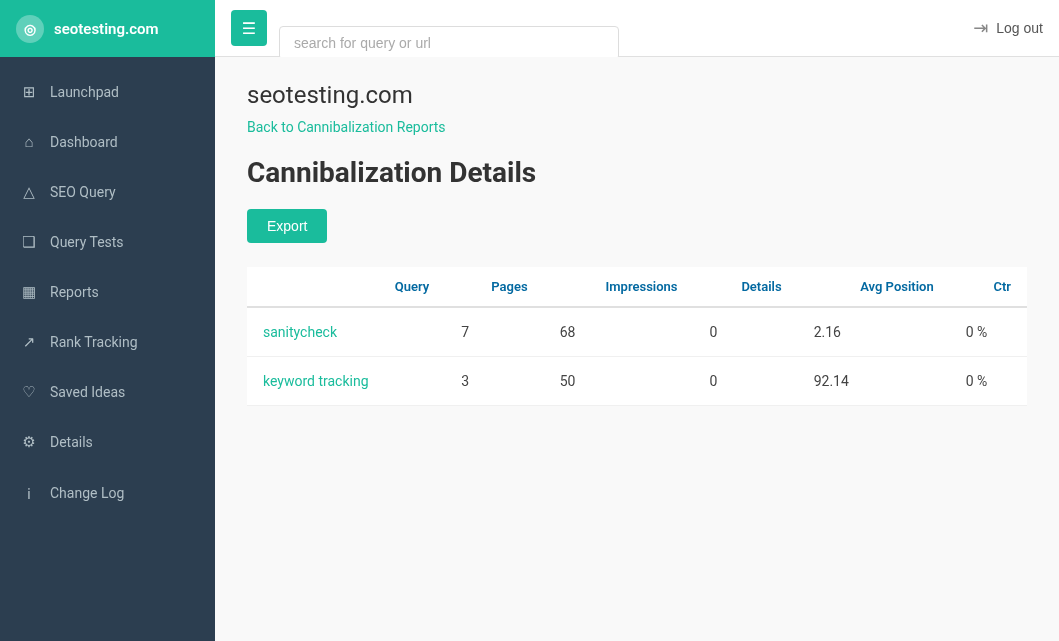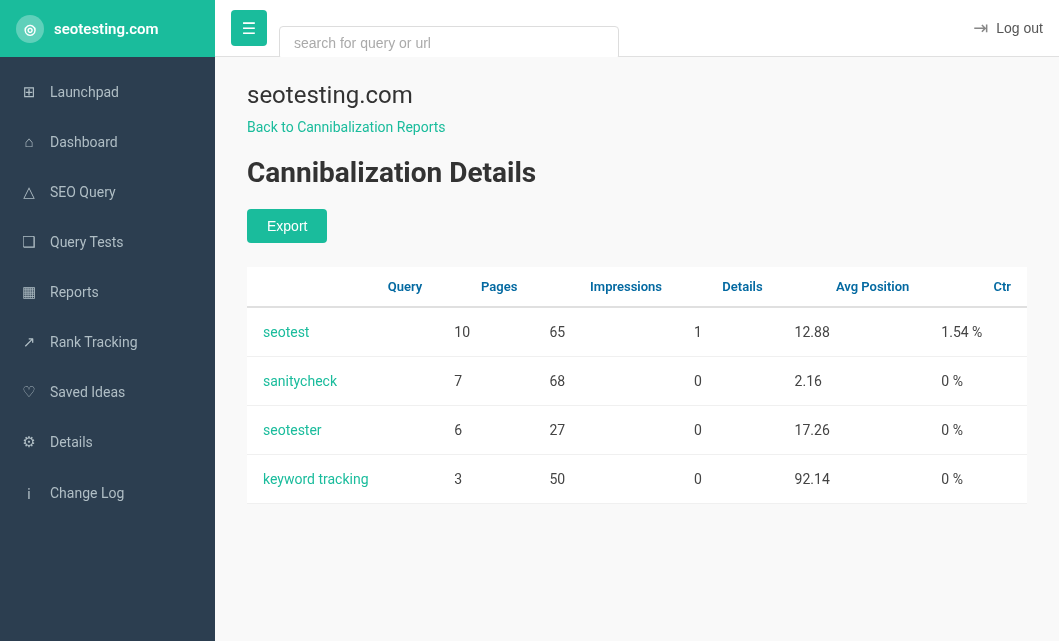--- a/index.html
+++ b/index.html
@@ -257,42 +257,26 @@
         <tr>
           <th class="col-query">Query</th>
           <th class="col-pages">Pages</th>
           <th class="col-impressions">Impressions</th>
           <th class="col-clicks">Details</th>
           <th class="col-avgpos">Avg Position</th>
           <th class="col-ctr">Ctr</th>
         </tr>
       </thead>
       <tbody id="table-body">
-      <tr>
-      <td class="link-cell"><a href="#">seotest</a></td>
-      <td class="col-pages">10</td>
-      <td class="col-impressions">65</td>
-      <td class="col-clicks">1</td>
-      <td class="col-avgpos">12.88</td>
-      <td class="col-ctr">1.54 %</td>
-    </tr>
           <tr>
       <td class="link-cell"><a href="#">sanitycheck</a></td>
       <td class="col-pages">7</td>
       <td class="col-impressions">68</td>
       <td class="col-clicks">0</td>
       <td class="col-avgpos">2.16</td>
-      <td class="col-ctr">0 %</td>
-    </tr>
-          <tr>
-      <td class="link-cell"><a href="#">seotester</a></td>
-      <td class="col-pages">6</td>
-      <td class="col-impressions">27</td>
-      <td class="col-clicks">0</td>
-      <td class="col-avgpos">17.26</td>
       <td class="col-ctr">0 %</td>
     </tr>
           <tr>
       <td class="link-cell"><a href="#">keyword tracking</a></td>
       <td class="col-pages">3</td>
       <td class="col-impressions">50</td>
       <td class="col-clicks">0</td>
       <td class="col-avgpos">92.14</td>
       <td class="col-ctr">0 %</td>
     </tr>

